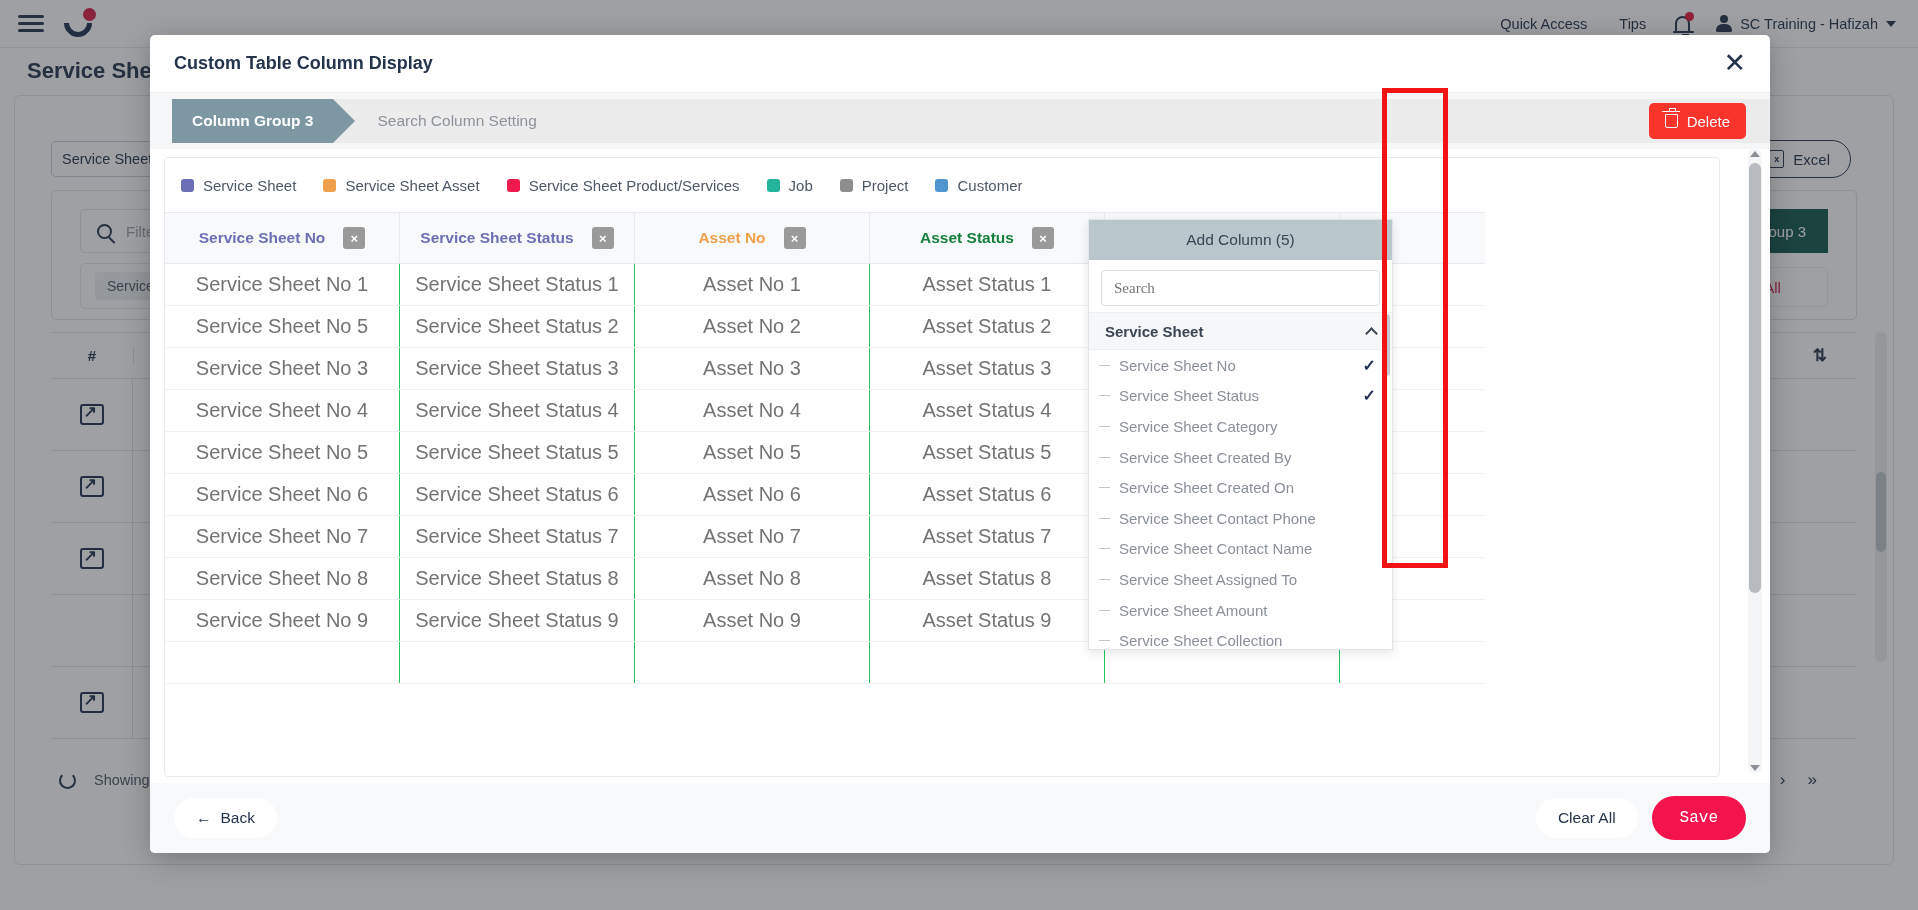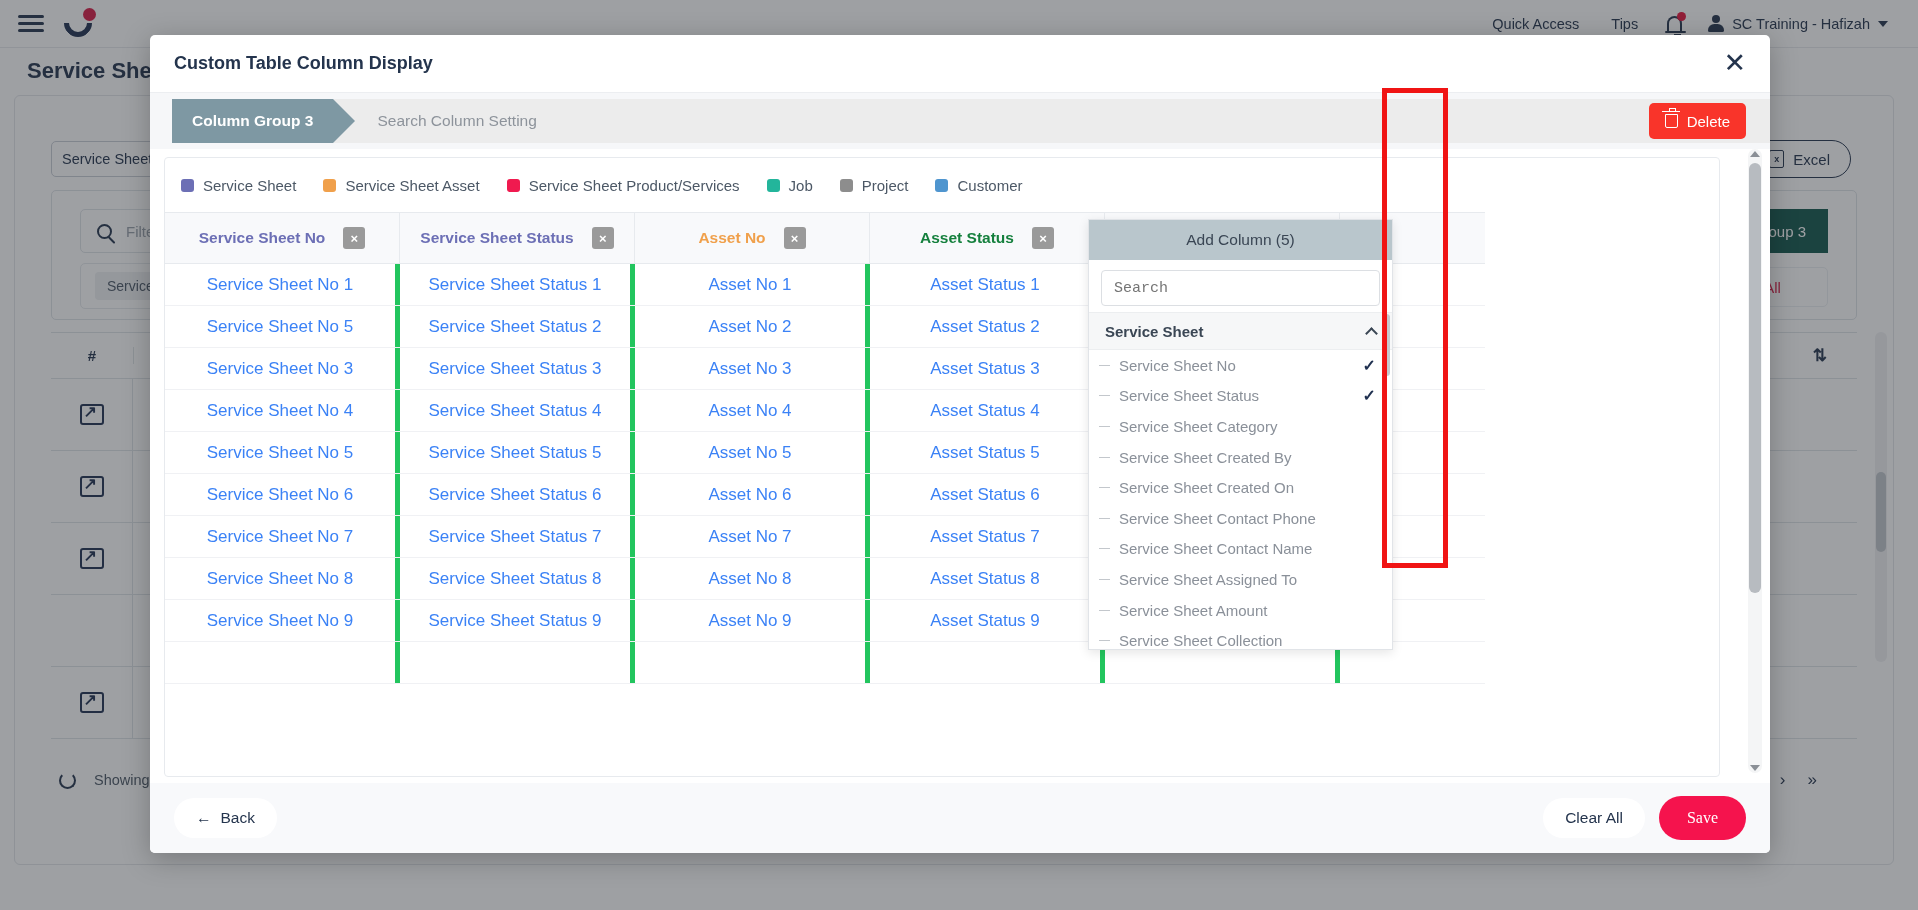--- a/index.html
+++ b/index.html
@@ -29,21 +29,21 @@
     border: 5px solid #1f3050; border-radius: 50%;
     border-top-color: transparent; border-right-color: transparent;
     transform: rotate(-45deg);
   }
   .brand-logo .dot {
     position: absolute; right: 4px; top: 3px; width: 13px; height: 13px;
     background: #d81b45; border-radius: 50%;
   }
   .topbar-right {
     margin-left: auto; display: flex; align-items: center; gap: 6px;
-    padding-right: 20px; color: #24344d; font-size: 14.5px;
+    padding-right: 12px; color: #24344d; font-size: 14.5px;
   }
   .tb-btn {
     padding: 7px 13px; border-radius: 6px; cursor: pointer;
     color: #24344d; font-size: 14.5px; white-space: nowrap;
   }
   .bell-wrap { position: relative; padding: 6px 10px; cursor: pointer; }
   .bell-wrap .bell {
     width: 15px; height: 15px; border: 2.2px solid #24344d;
     border-bottom: none; border-radius: 8px 8px 0 0; position: relative;
   }
@@ -291,38 +291,38 @@
     border-right: 1px solid #e7eaee; flex: none;
   }
   .cth-x {
     width: 22px; height: 22px; background: #9a9a9a; color: #ffffff;
     border-radius: 3px; display: flex; align-items: center;
     justify-content: center; font-size: 13px; font-weight: bold; cursor: pointer;
   }
   .ctr { display: flex; height: 42px; border-bottom: 1px solid #f0f1f4; }
   .ctd {
     width: 235px; display: flex; align-items: center; justify-content: center;
-    font-size: 17px; color: #3b82f6; border-right: 5px solid #22c55e; flex: none;
+    font-size: 20px; color: #737373; border-right: 1px solid #22c55e; flex: none;
   }
 
   
   #add-col-panel {
     position: absolute; left: 1088px; top: 219px; width: 305px;
     background: #ffffff; border: 1px solid #e1e4e8; z-index: 13;
     box-shadow: 0 3px 10px rgba(0,0,0,0.10);
   }
   .acp-head {
     height: 40px; background: #b9c6cc; color: #3a4654; font-size: 15.5px;
     display: flex; align-items: center; justify-content: center; cursor: pointer;
   }
   .acp-search-wrap { padding: 10px 12px 6px 12px; }
   .acp-search {
     width: 100%; height: 36px; border: 1px solid #dcdfe3; border-radius: 4px;
     padding: 0 12px; font-size: 15px; color: #4c5866; outline: none;
-    font-family: Liberation Mono, monospace;
+    font-family: Liberation Serif, serif;
   }
   .acp-list { position: relative; height: 337px; overflow: hidden; }
   .acp-group {
     height: 38px; background: #f6f7f8; border-top: 1px solid #eceef0;
     border-bottom: 1px solid #eceef0; display: flex; align-items: center;
     padding: 0 16px; font-size: 15px; font-weight: bold; color: #3a4654;
     cursor: pointer;
   }
   .chev-up {
     margin-left: auto; width: 9px; height: 9px;
@@ -358,21 +358,21 @@
   }
   .foot-right { margin-left: auto; display: flex; align-items: center; gap: 14px; }
   .clearall-btn {
     background: #ffffff; border: none; border-radius: 20px; height: 40px;
     padding: 0 22px; color: #24344d; font-size: 15.5px; cursor: pointer;
     font-family: "Liberation Sans", sans-serif;
   }
   .save-btn {
     background: #f5134d; border: none; border-radius: 22px; height: 44px;
     padding: 0 28px; color: #ffffff; font-size: 16px; cursor: pointer;
-    font-family: Liberation Serif, serif;
+    font-family: Liberation Mono, monospace;
   }
 
   
   #modal-scrollbar {
     position: absolute; right: 8px; top: 114px; width: 14px; bottom: 80px;
     background: #f4f5f6; border-radius: 7px; z-index: 12;
   }
   #modal-scrollbar .up-arrow {
     position: absolute; left: 2px; top: 2px; width: 0; height: 0;
     border-left: 5px solid transparent; border-right: 5px solid transparent;

